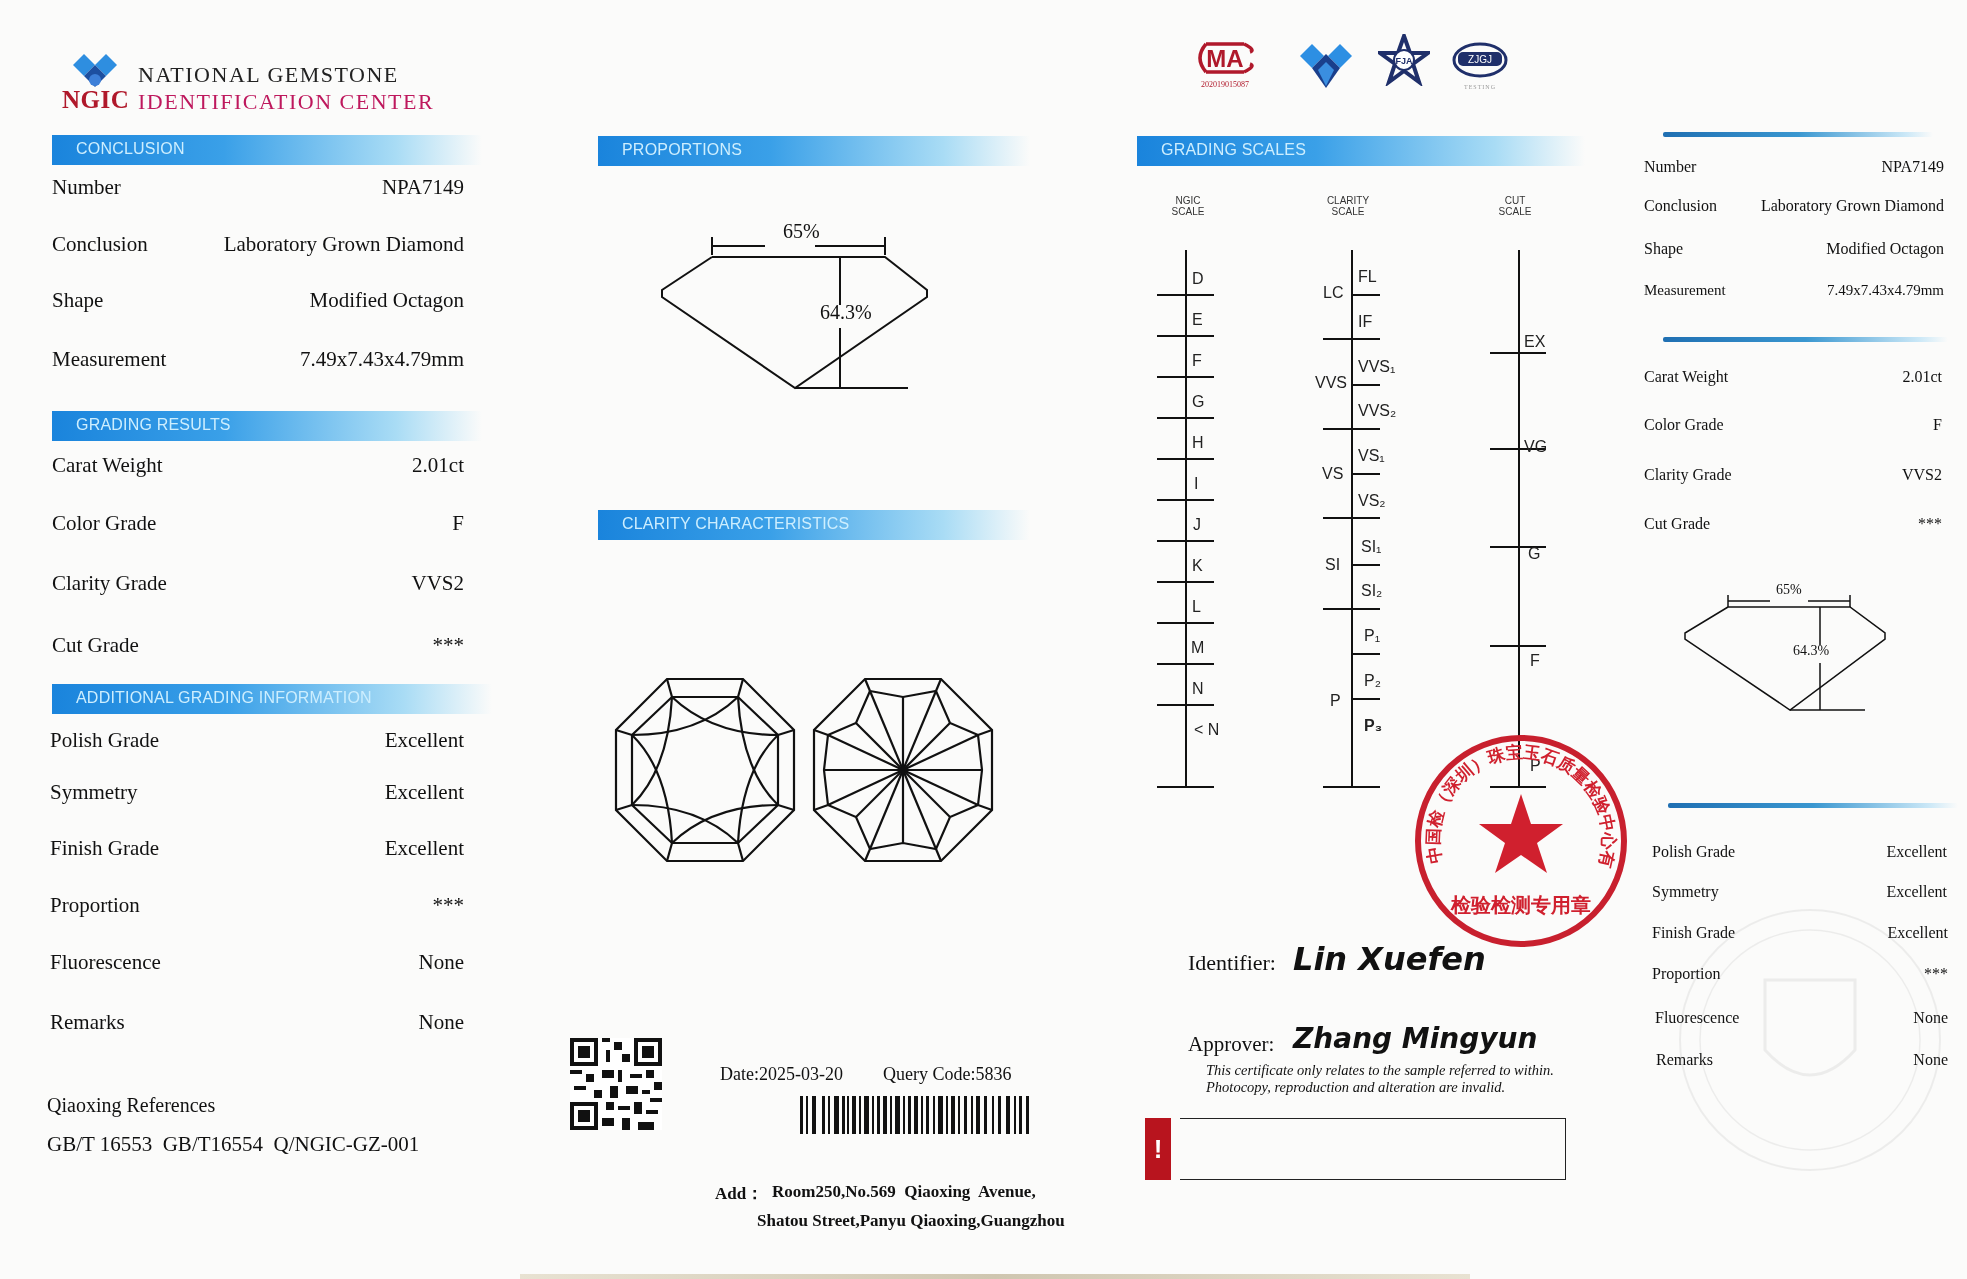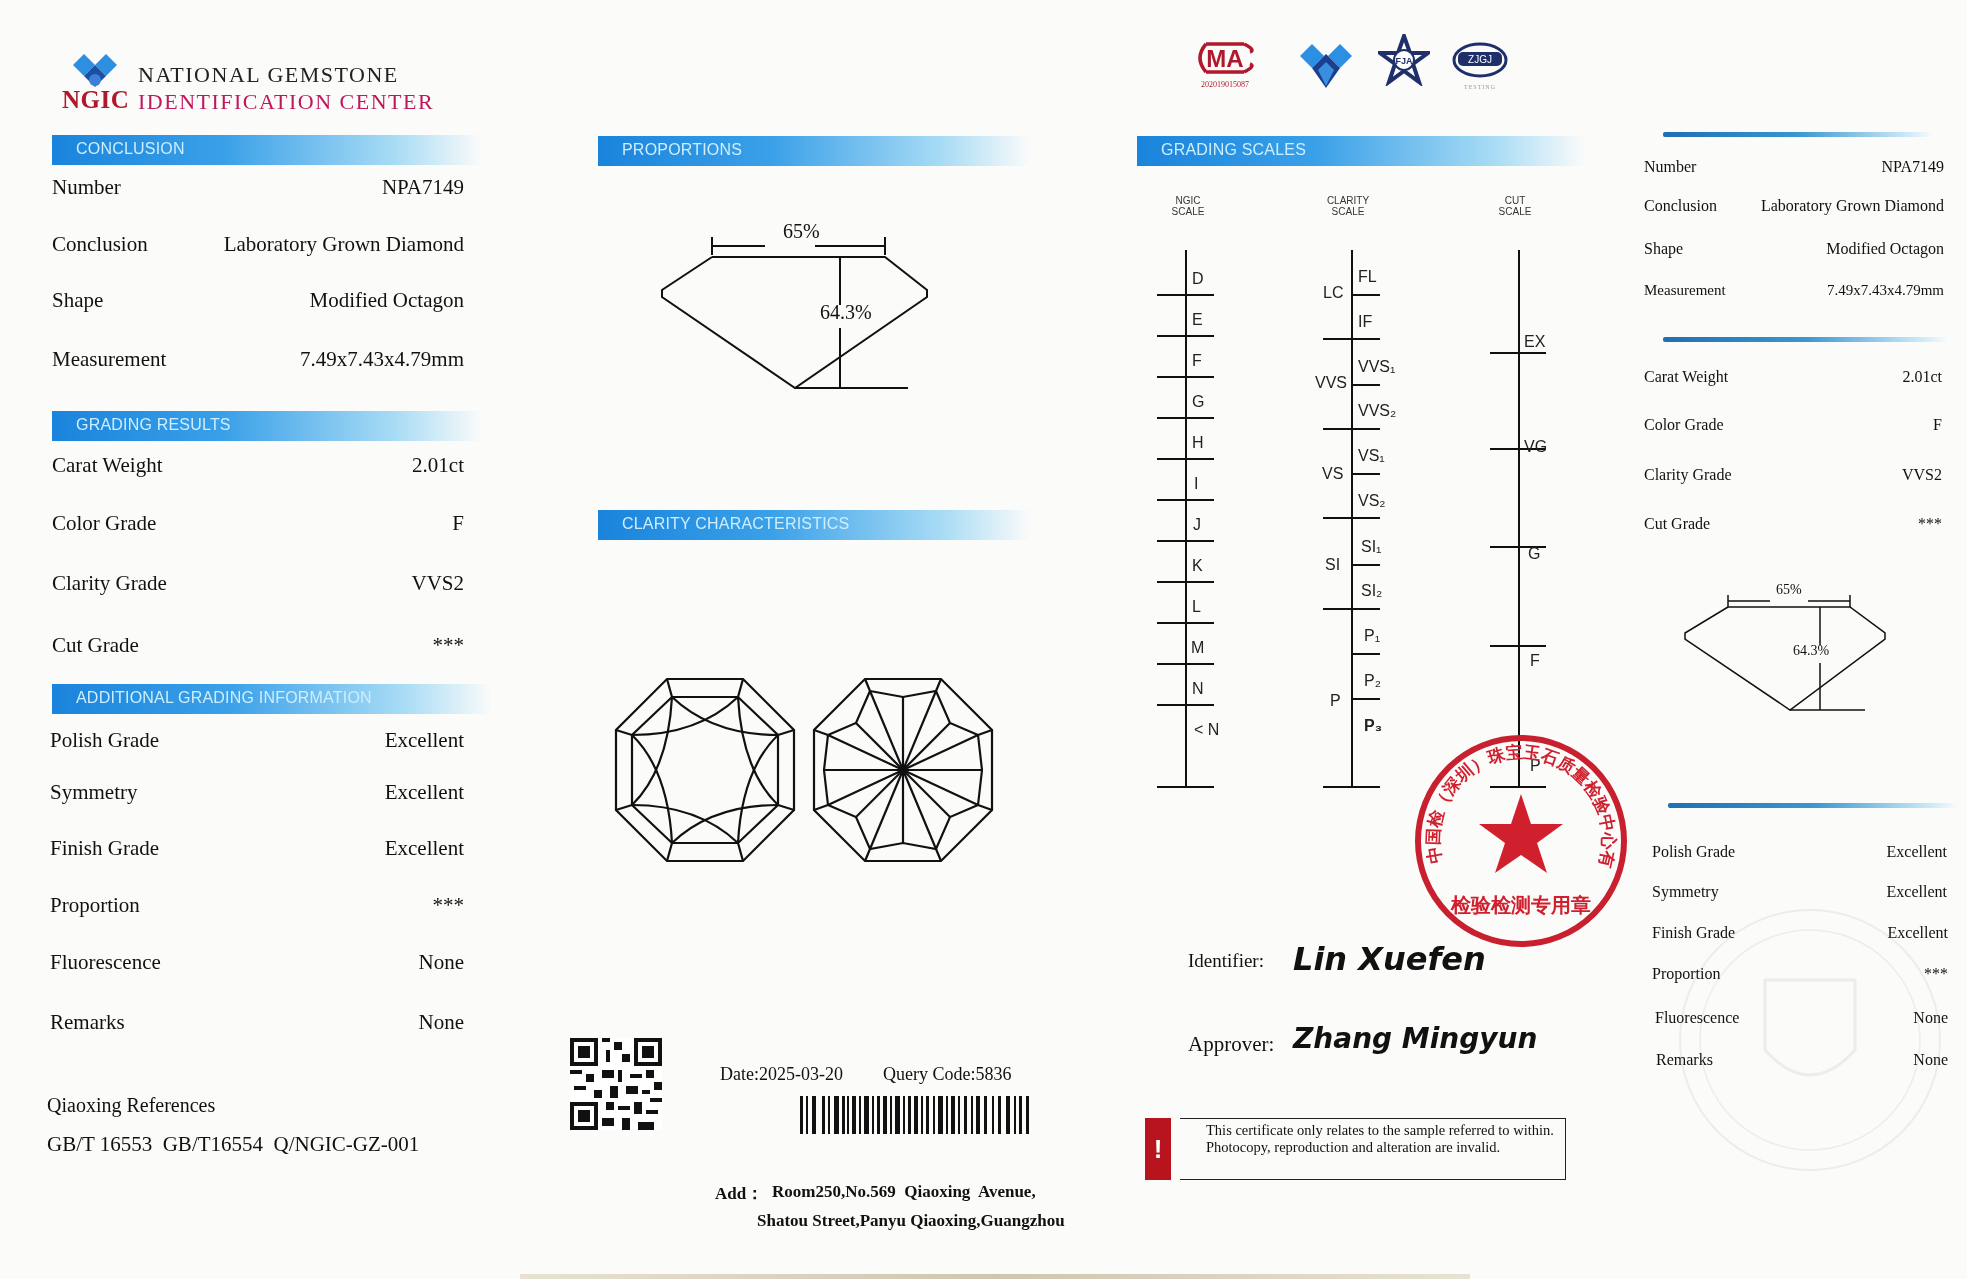--- a/index.html
+++ b/index.html
@@ -390,30 +390,30 @@
     <path id="sealArc" d="M30,130 A82,82 0 1,1 188,130"></path>
   </defs>
   <circle cx="109" cy="109" r="103" fill="none" stroke="#c8202e" stroke-width="6"></circle>
   <text font-family="DejaVu Sans, sans-serif" font-size="17" fill="#d0202e" font-weight="bold">
     <textPath href="#sealArc" startOffset="0">中国检（深圳）珠宝玉石质量检验中心有限公司广州分公司</textPath>
   </text>
   <polygon points="109,62 119,92 151,92 125,111 135,141 109,123 83,141 93,111 67,92 99,92" fill="#d0202e"></polygon>
   <text x="109" y="180" text-anchor="middle" font-family="DejaVu Sans, sans-serif" font-size="20" font-weight="bold" fill="#d0202e">检验检测专用章</text>
 </svg>
 
-<div class="abs" style="left:1188px;top:950px;font-size:19px;text-align:center;">Identifier:</div>
+<div class="abs" style="left:1188px;top:950px;font-size:22px;text-align:center;">Identifier:</div>
 <div class="abs sig" style="left:1293px;top:940px;">Lin Xuefen</div>
 <div class="abs" style="left:1188px;top:1032px;font-size:21px;">Approver:</div>
 <div class="abs sig" style="left:1293px;top:1022px;font-size:28px;">Zhang Mingyun</div>
 
 <div class="abs" style="left:1145px;top:1118px;width:26px;height:62px;background:#b8141e;color:#fff;font-family:'Liberation Sans',sans-serif;font-size:26px;font-weight:bold;text-align:center;line-height:62px;">
   <span>!</span>
 </div>
 <div class="abs" style="left:1180px;top:1118px;width:385px;height:60px;border:1.5px solid #222;border-left:none;"></div>
-<div class="abs" style="left:1206px;top:1122px;width:360px;font-size:14.5px;line-height:17px;">This certificate only relates to the sample referred to within. Photocopy, reproduction and alteration are invalid.</div>
+<div class="abs" style="left:1206px;top:1062px;width:360px;font-size:14.5px;line-height:17px;font-style:italic;">This certificate only relates to the sample referred to within. Photocopy, reproduction and alteration are invalid.</div>
 
 <div class="thinbar" style="left:1663px;top:132px;width:270px;"></div>
 <div class="rrow" style="left:1644px;top:158px;width:300px;">
     <span>Number</span>
     <span>NPA7149</span>
   </div>
 <div class="rrow" style="left:1644px;top:197px;width:300px;">
     <span>Conclusion</span>
     <span>Laboratory Grown Diamond</span>
   </div>

